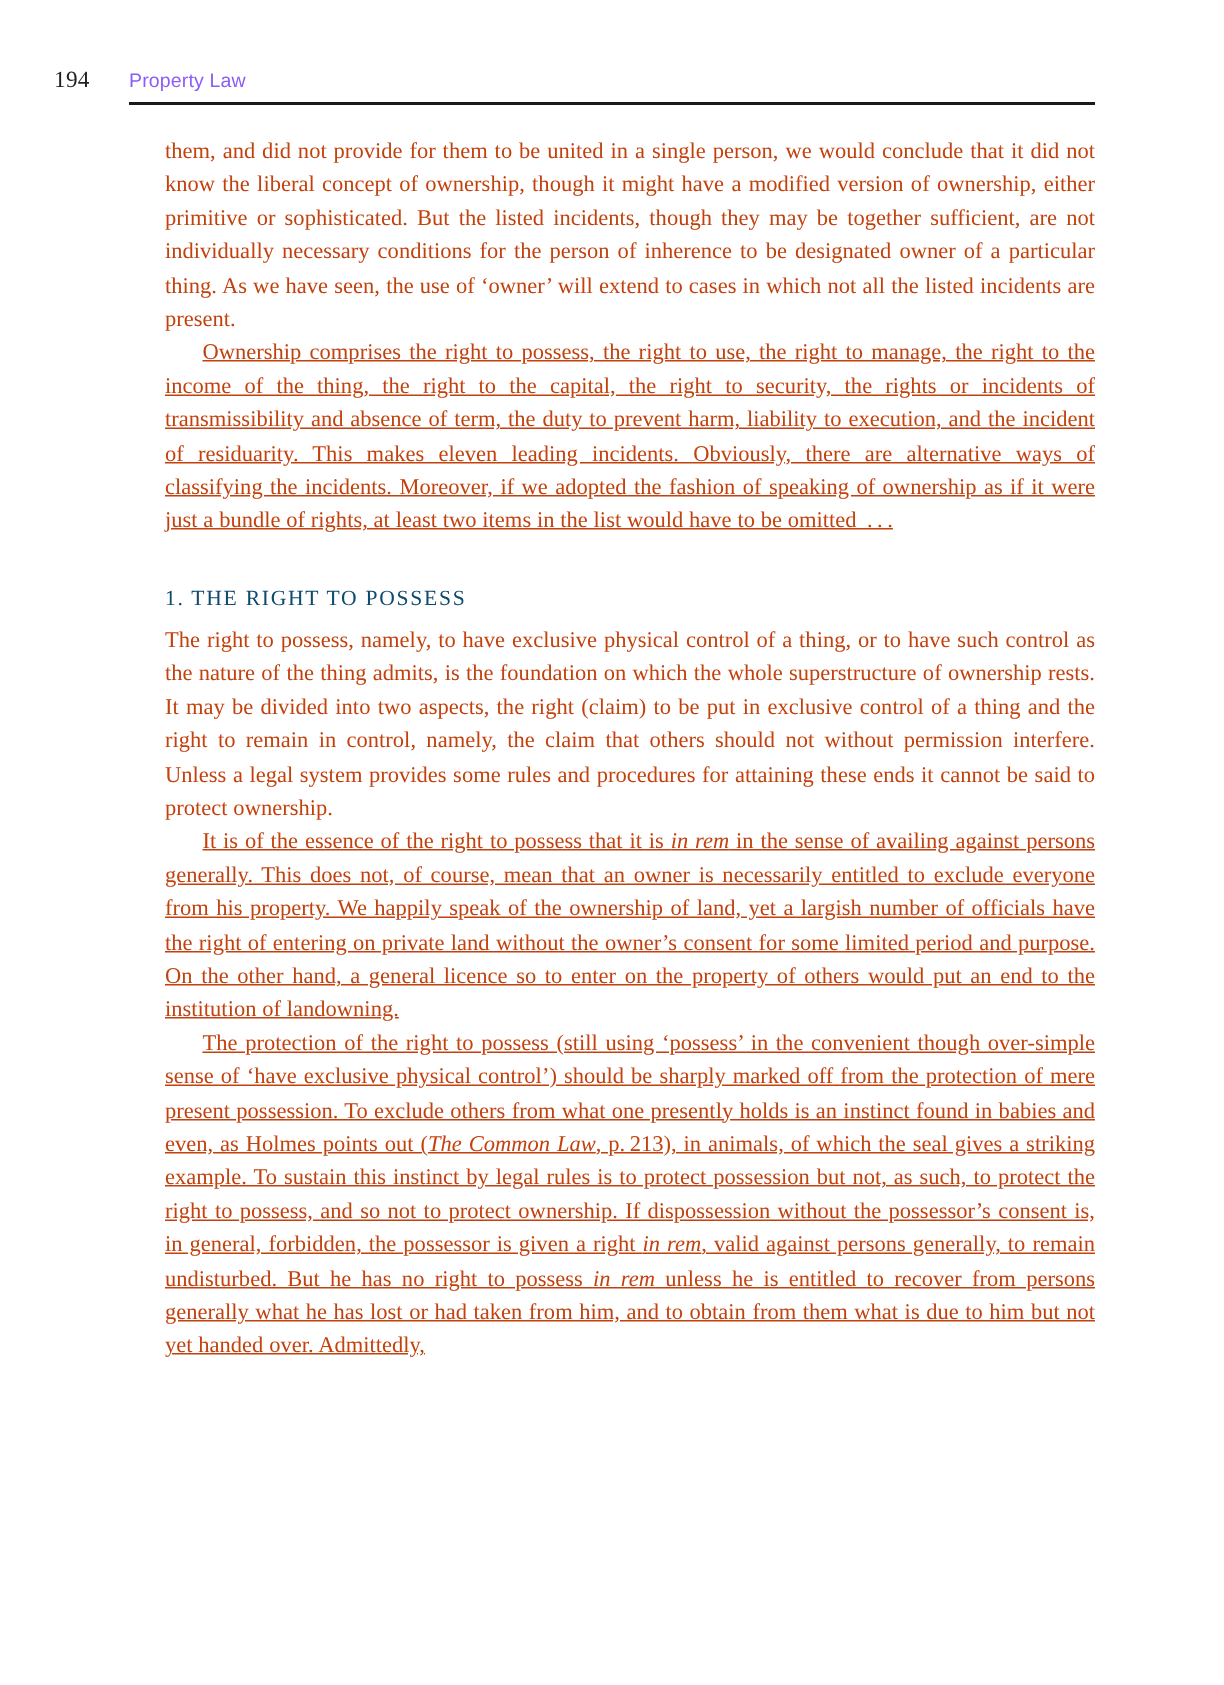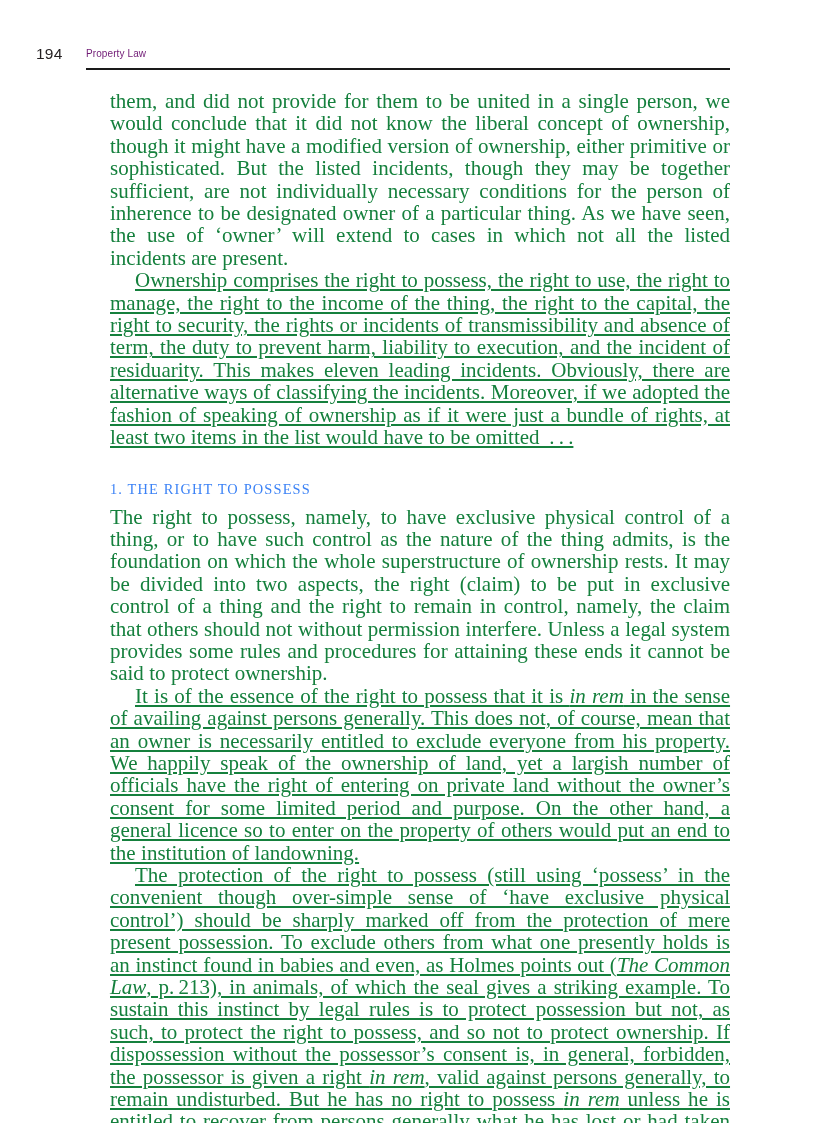--- a/index.html
+++ b/index.html
@@ -29,34 +29,34 @@
     position: absolute;
     left: 0;
     top: 44px;
     width: 816px;
     height: 28px;
   }
   .folio {
     position: absolute;
     left: 36px;
     top: 0;
-    font-family: Liberation Sans, sans-serif;
+    font-family: Liberation Serif, serif;
     font-size: 15.5px;
     line-height: 20px;
     color: #231f20;
     letter-spacing: 0.2px;
   }
   .head-title {
     position: absolute;
     left: 86px;
     top: 0;
     font-family: "Liberation Sans", "DejaVu Sans", sans-serif;
-    font-size: 10px;
+    font-size: 13px;
     line-height: 20px;
-    color: #701a75;
+    color: #8b5cf6;
     letter-spacing: 0.1px;
   }
   .head-rule {
     position: absolute;
     left: 86px;
     top: 24px;
     width: 644px;
     height: 2px;
     background: #1a1a1a;
   }
@@ -66,42 +66,42 @@
     position: absolute;
     left: 110px;
     top: 90px;
     width: 620px;
   }
 
   p.para {
     margin: 0;
     text-align: justify;
     text-justify: inter-word;
-    font-size: 21px;
+    font-size: 15px;
     line-height: 22.4px;
     letter-spacing: 0.01px;
     word-spacing: 0.1px;
     hyphens: none;
-    color: #15803d;
+    color: #c2410c;
   }
   p.para + p.para { margin-top: 0; }
 
   p.indent { text-indent: 25px; text-decoration: underline; }
   p.noindent { text-indent: 0; }
 
   
   p.para { text-align-last: left; }
 
   h2.section-heading {
     margin: 30px 0 7px 0;
     font-size: 14.4px;
     line-height: 20px;
     font-weight: normal;
     letter-spacing: 1.15px;
-    color: #3b82f6;
+    color: #0c4a6e;
     font-family: "Liberation Serif", "DejaVu Serif", serif;
   }
 
   em.it {
     font-style: italic;
   }
 </style>
 </head>
 <body style="background: rgb(255, 255, 255);">
 

